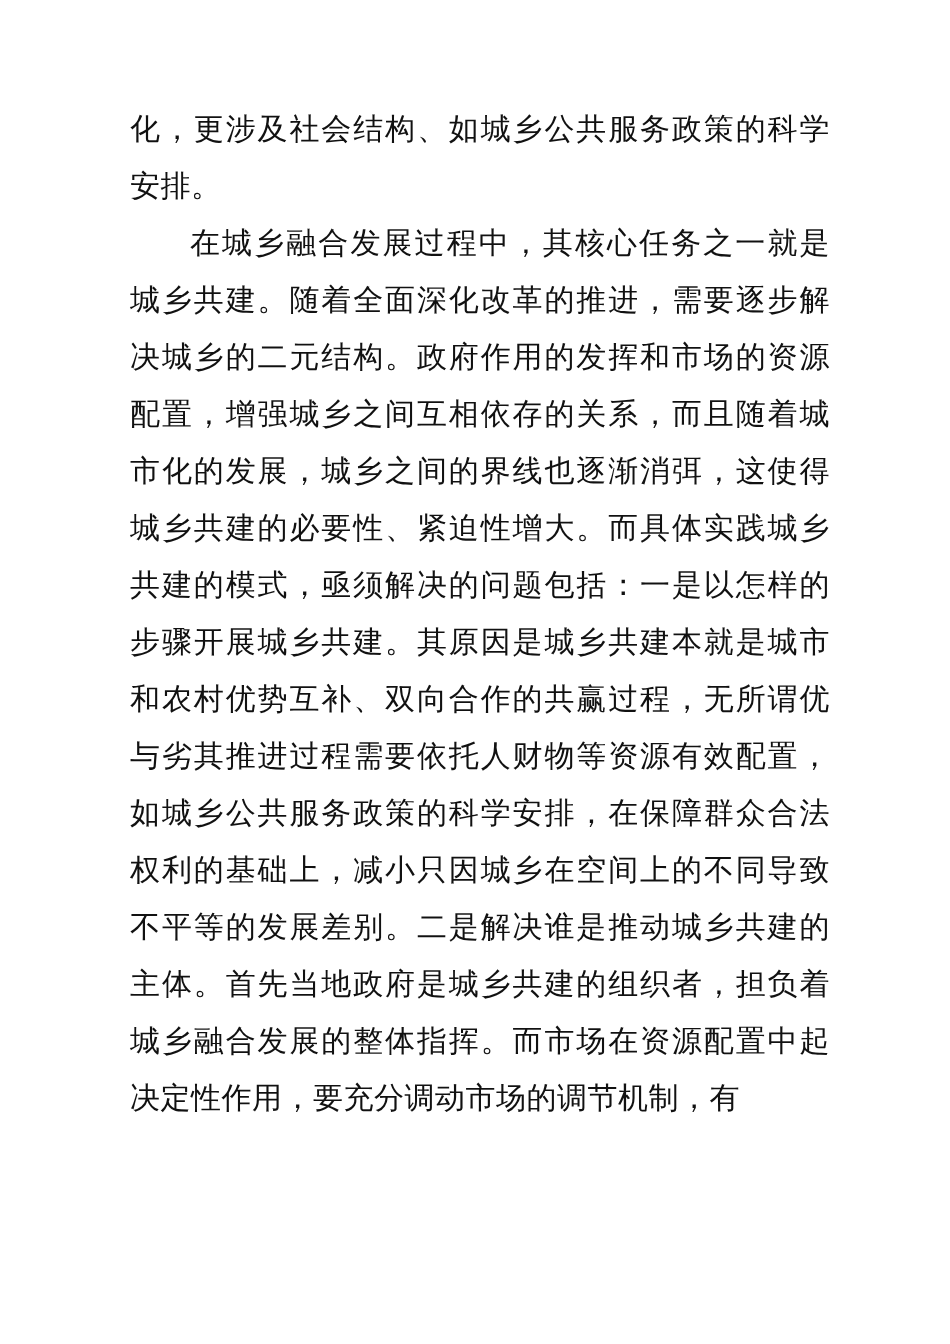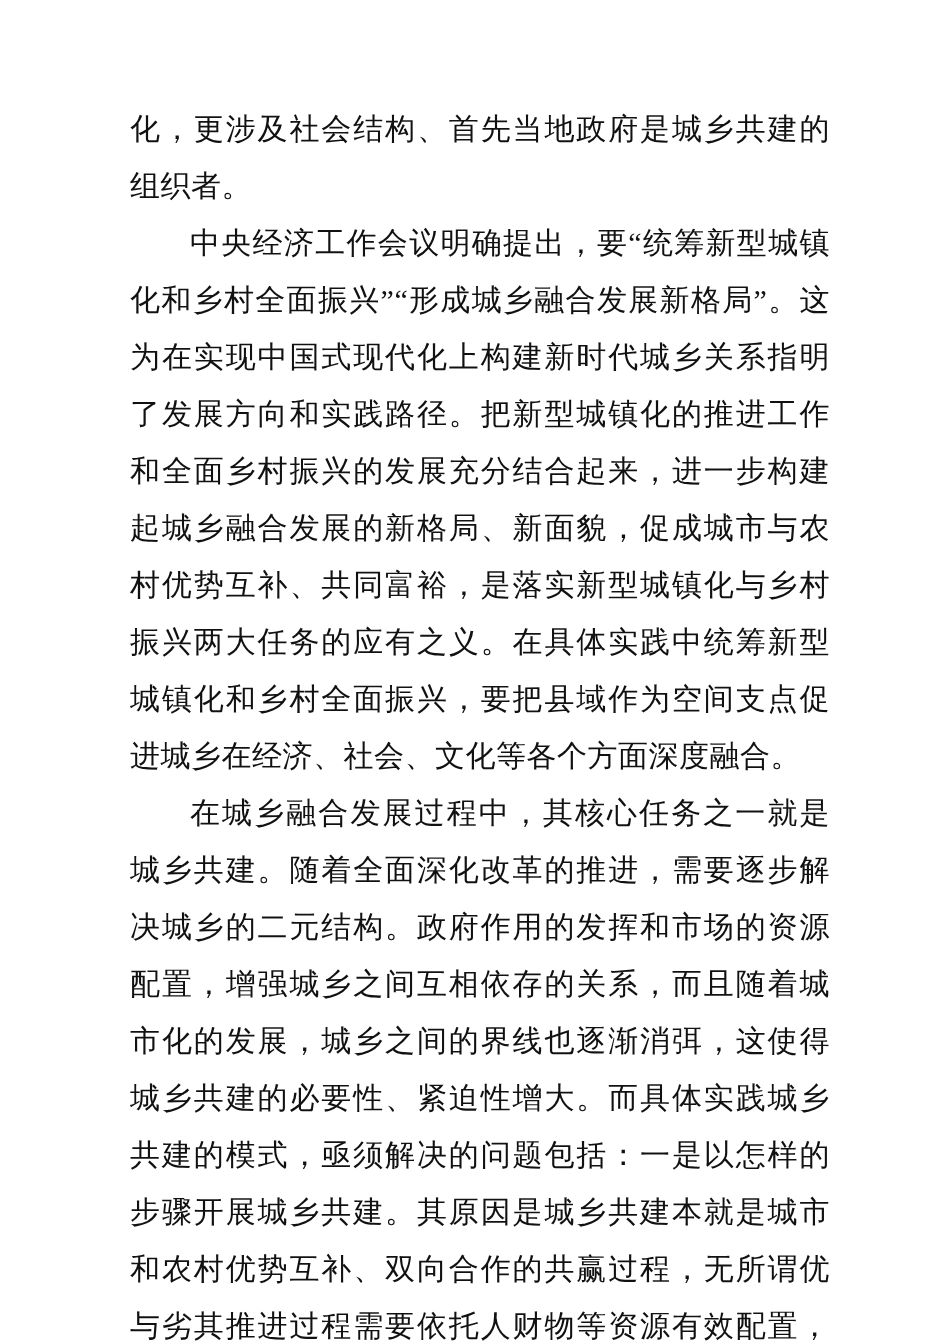--- a/index.html
+++ b/index.html
@@ -37,17 +37,16 @@
   }
   .para.indent {
     text-indent: 2em;
   }
 </style>
 </head>
 <body>
 
 <div class="page">
   <div class="doc-body">
-    <p class="para">化，更涉及社会结构、首先当地政府是城乡共建的组织者。</p>
-    <p class="para indent">中央经济工作会议明确提出，要“统筹新型城镇化和乡村全面振兴”“形成城乡融合发展新格局”。这为在实现中国式现代化上构建新时代城乡关系指明了发展方向和实践路径。把新型城镇化的推进工作和全面乡村振兴的发展充分结合起来，进一步构建起城乡融合发展的新格局、新面貌，促成城市与农村优势互补、共同富裕，是落实新型城镇化与乡村振兴两大任务的应有之义。在具体实践中统筹新型城镇化和乡村全面振兴，要把县域作为空间支点促进城乡在经济、社会、文化等各个方面深度融合。</p>
+    <p class="para">化，更涉及社会结构、如城乡公共服务政策的科学安排。</p>
     <p class="para indent">在城乡融合发展过程中，其核心任务之一就是城乡共建。随着全面深化改革的推进，需要逐步解决城乡的二元结构。政府作用的发挥和市场的资源配置，增强城乡之间互相依存的关系，而且随着城市化的发展，城乡之间的界线也逐渐消弭，这使得城乡共建的必要性、紧迫性增大。而具体实践城乡共建的模式，亟须解决的问题包括：一是以怎样的步骤开展城乡共建。其原因是城乡共建本就是城市和农村优势互补、双向合作的共赢过程，无所谓优与劣其推进过程需要依托人财物等资源有效配置，如城乡公共服务政策的科学安排，在保障群众合法权利的基础上，减小只因城乡在空间上的不同导致不平等的发展差别。二是解决谁是推动城乡共建的主体。首先当地政府是城乡共建的组织者，担负着城乡融合发展的整体指挥。而市场在资源配置中起决定性作用，要充分调动市场的调节机制，有</p>
   </div>
 </div>
 
 </body></html>

